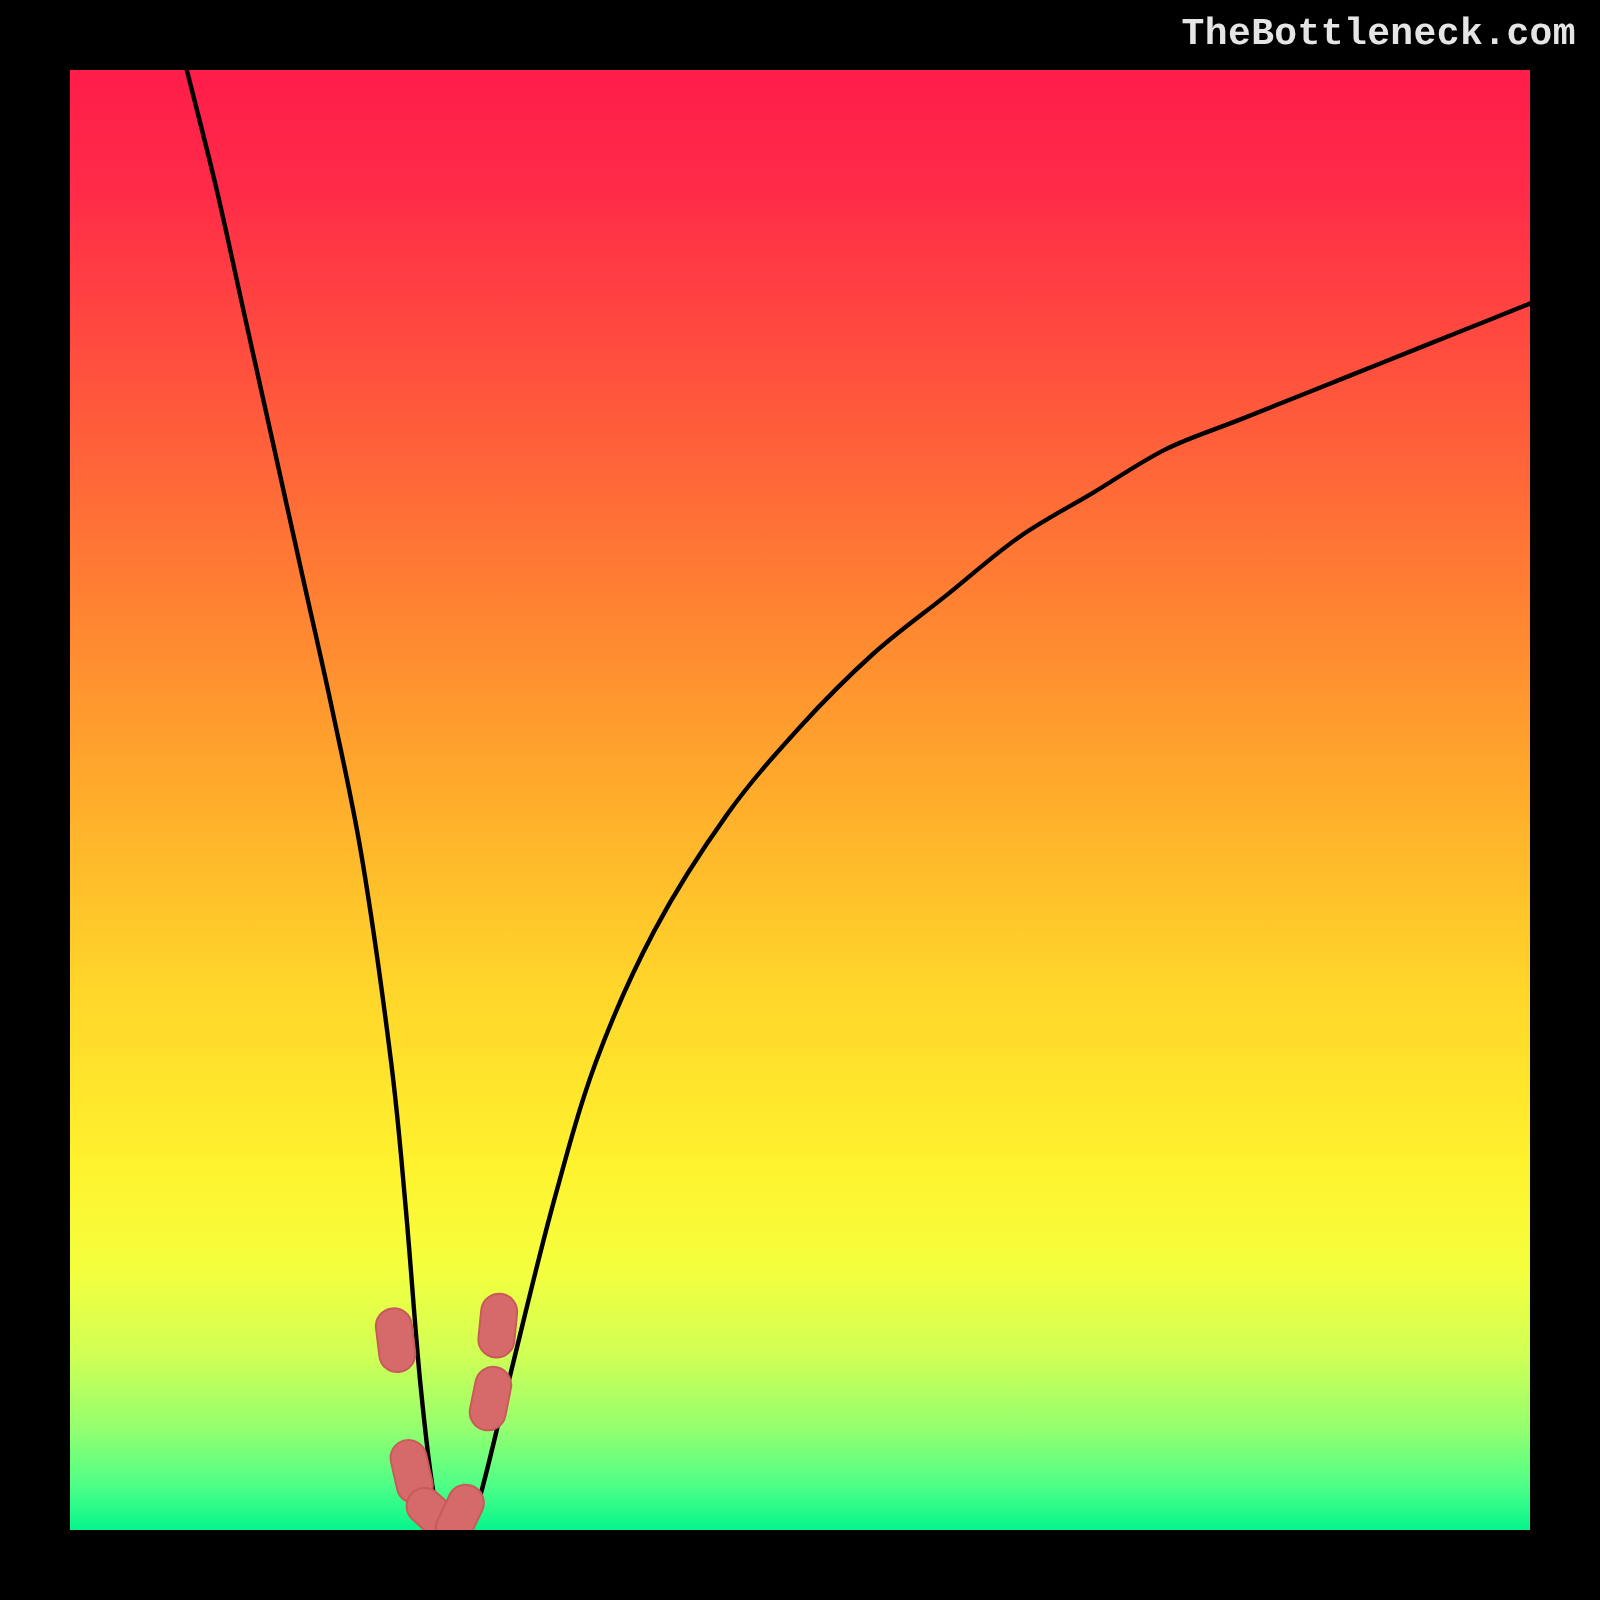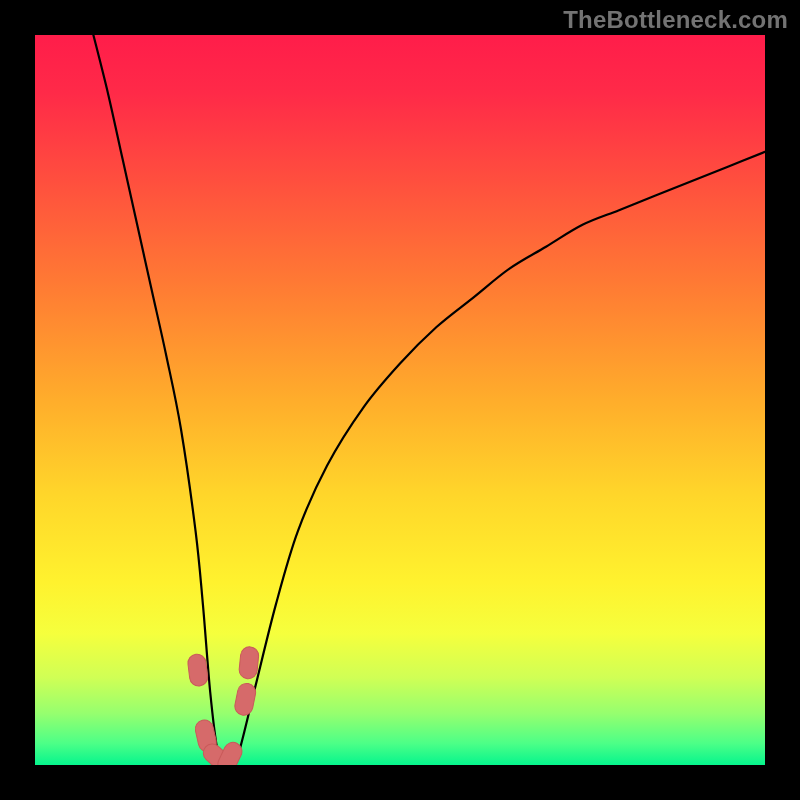--- a/index.html
+++ b/index.html
@@ -29,24 +29,24 @@
     inset: 0;
   }
   .curve {
     position: absolute;
     inset: 0;
   }
   .watermark {
     position: absolute;
     top: 6px;
     right: 12px;
-    font-family: Liberation Sans, sans-serif;
-    font-size: 24px;
+    font-family: Liberation Mono, monospace;
+    font-size: 19px;
     font-weight: 600;
-    color: #737373;
+    color: #e5e5e5;
     letter-spacing: 0.2px;
   }
 </style>
 </head>
 <body>
 
 <div class="frame">
   <div class="plot">
     <svg class="gradient" viewBox="0 0 730 730" preserveAspectRatio="none">
       <defs>

